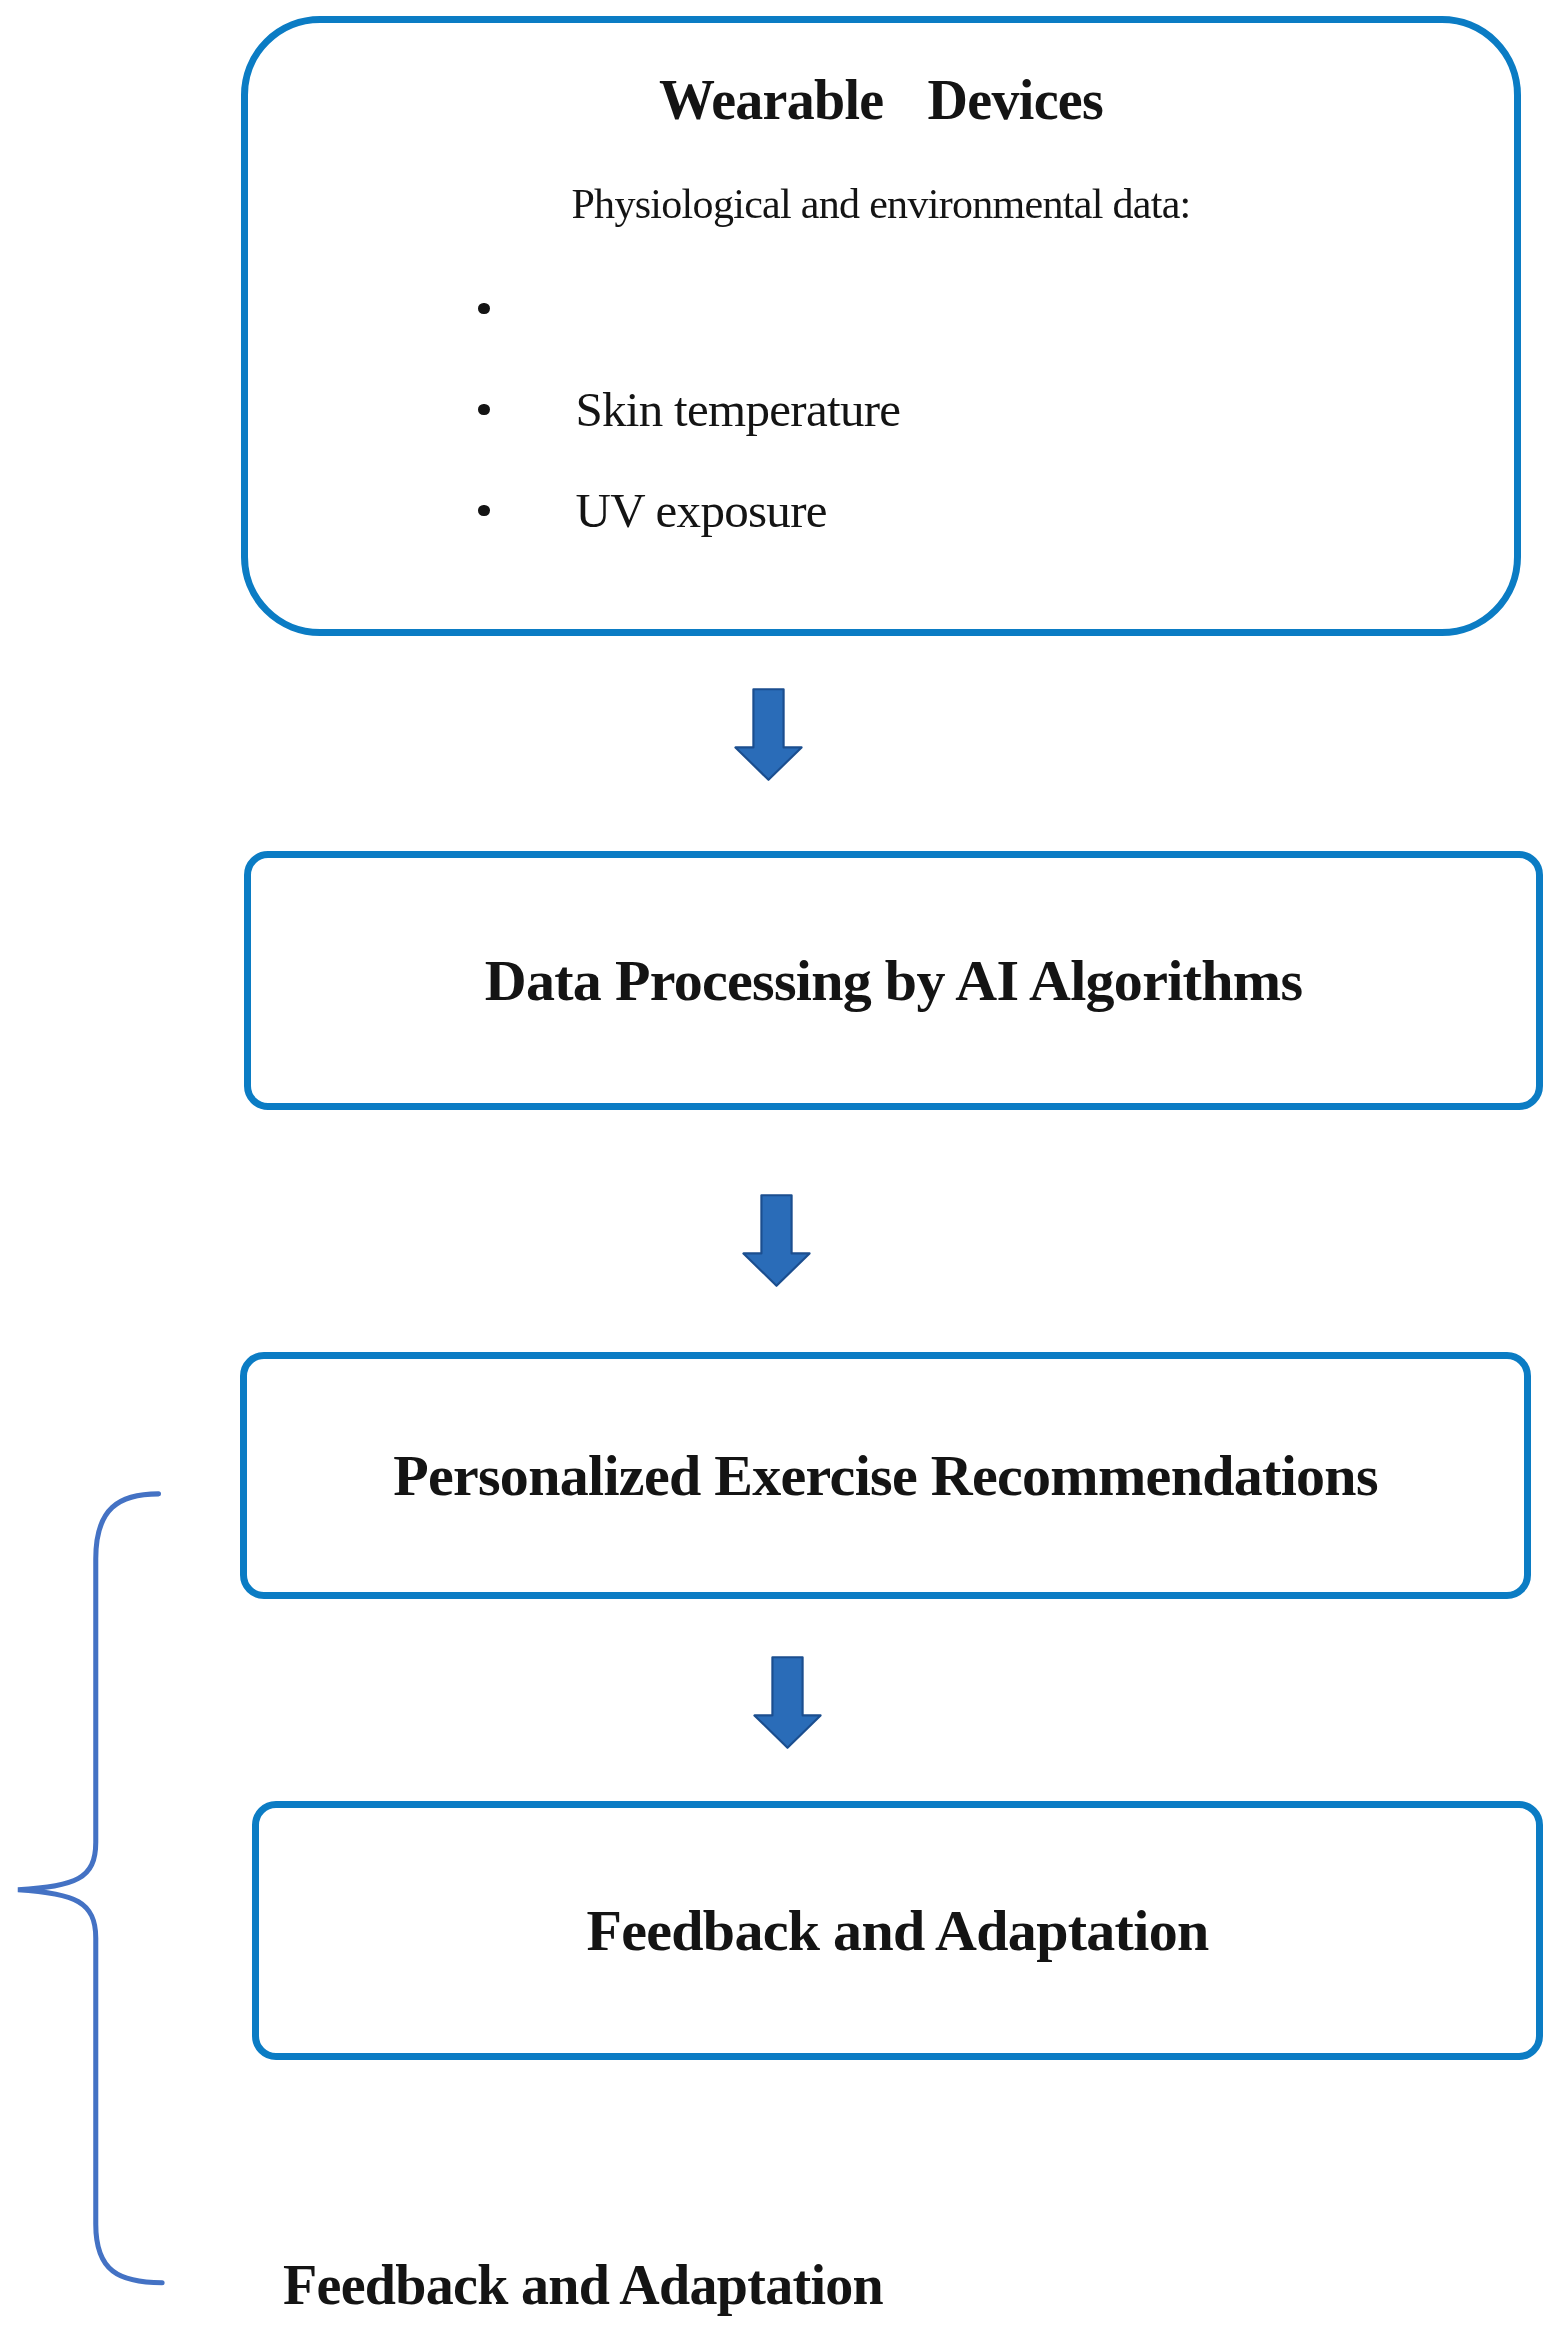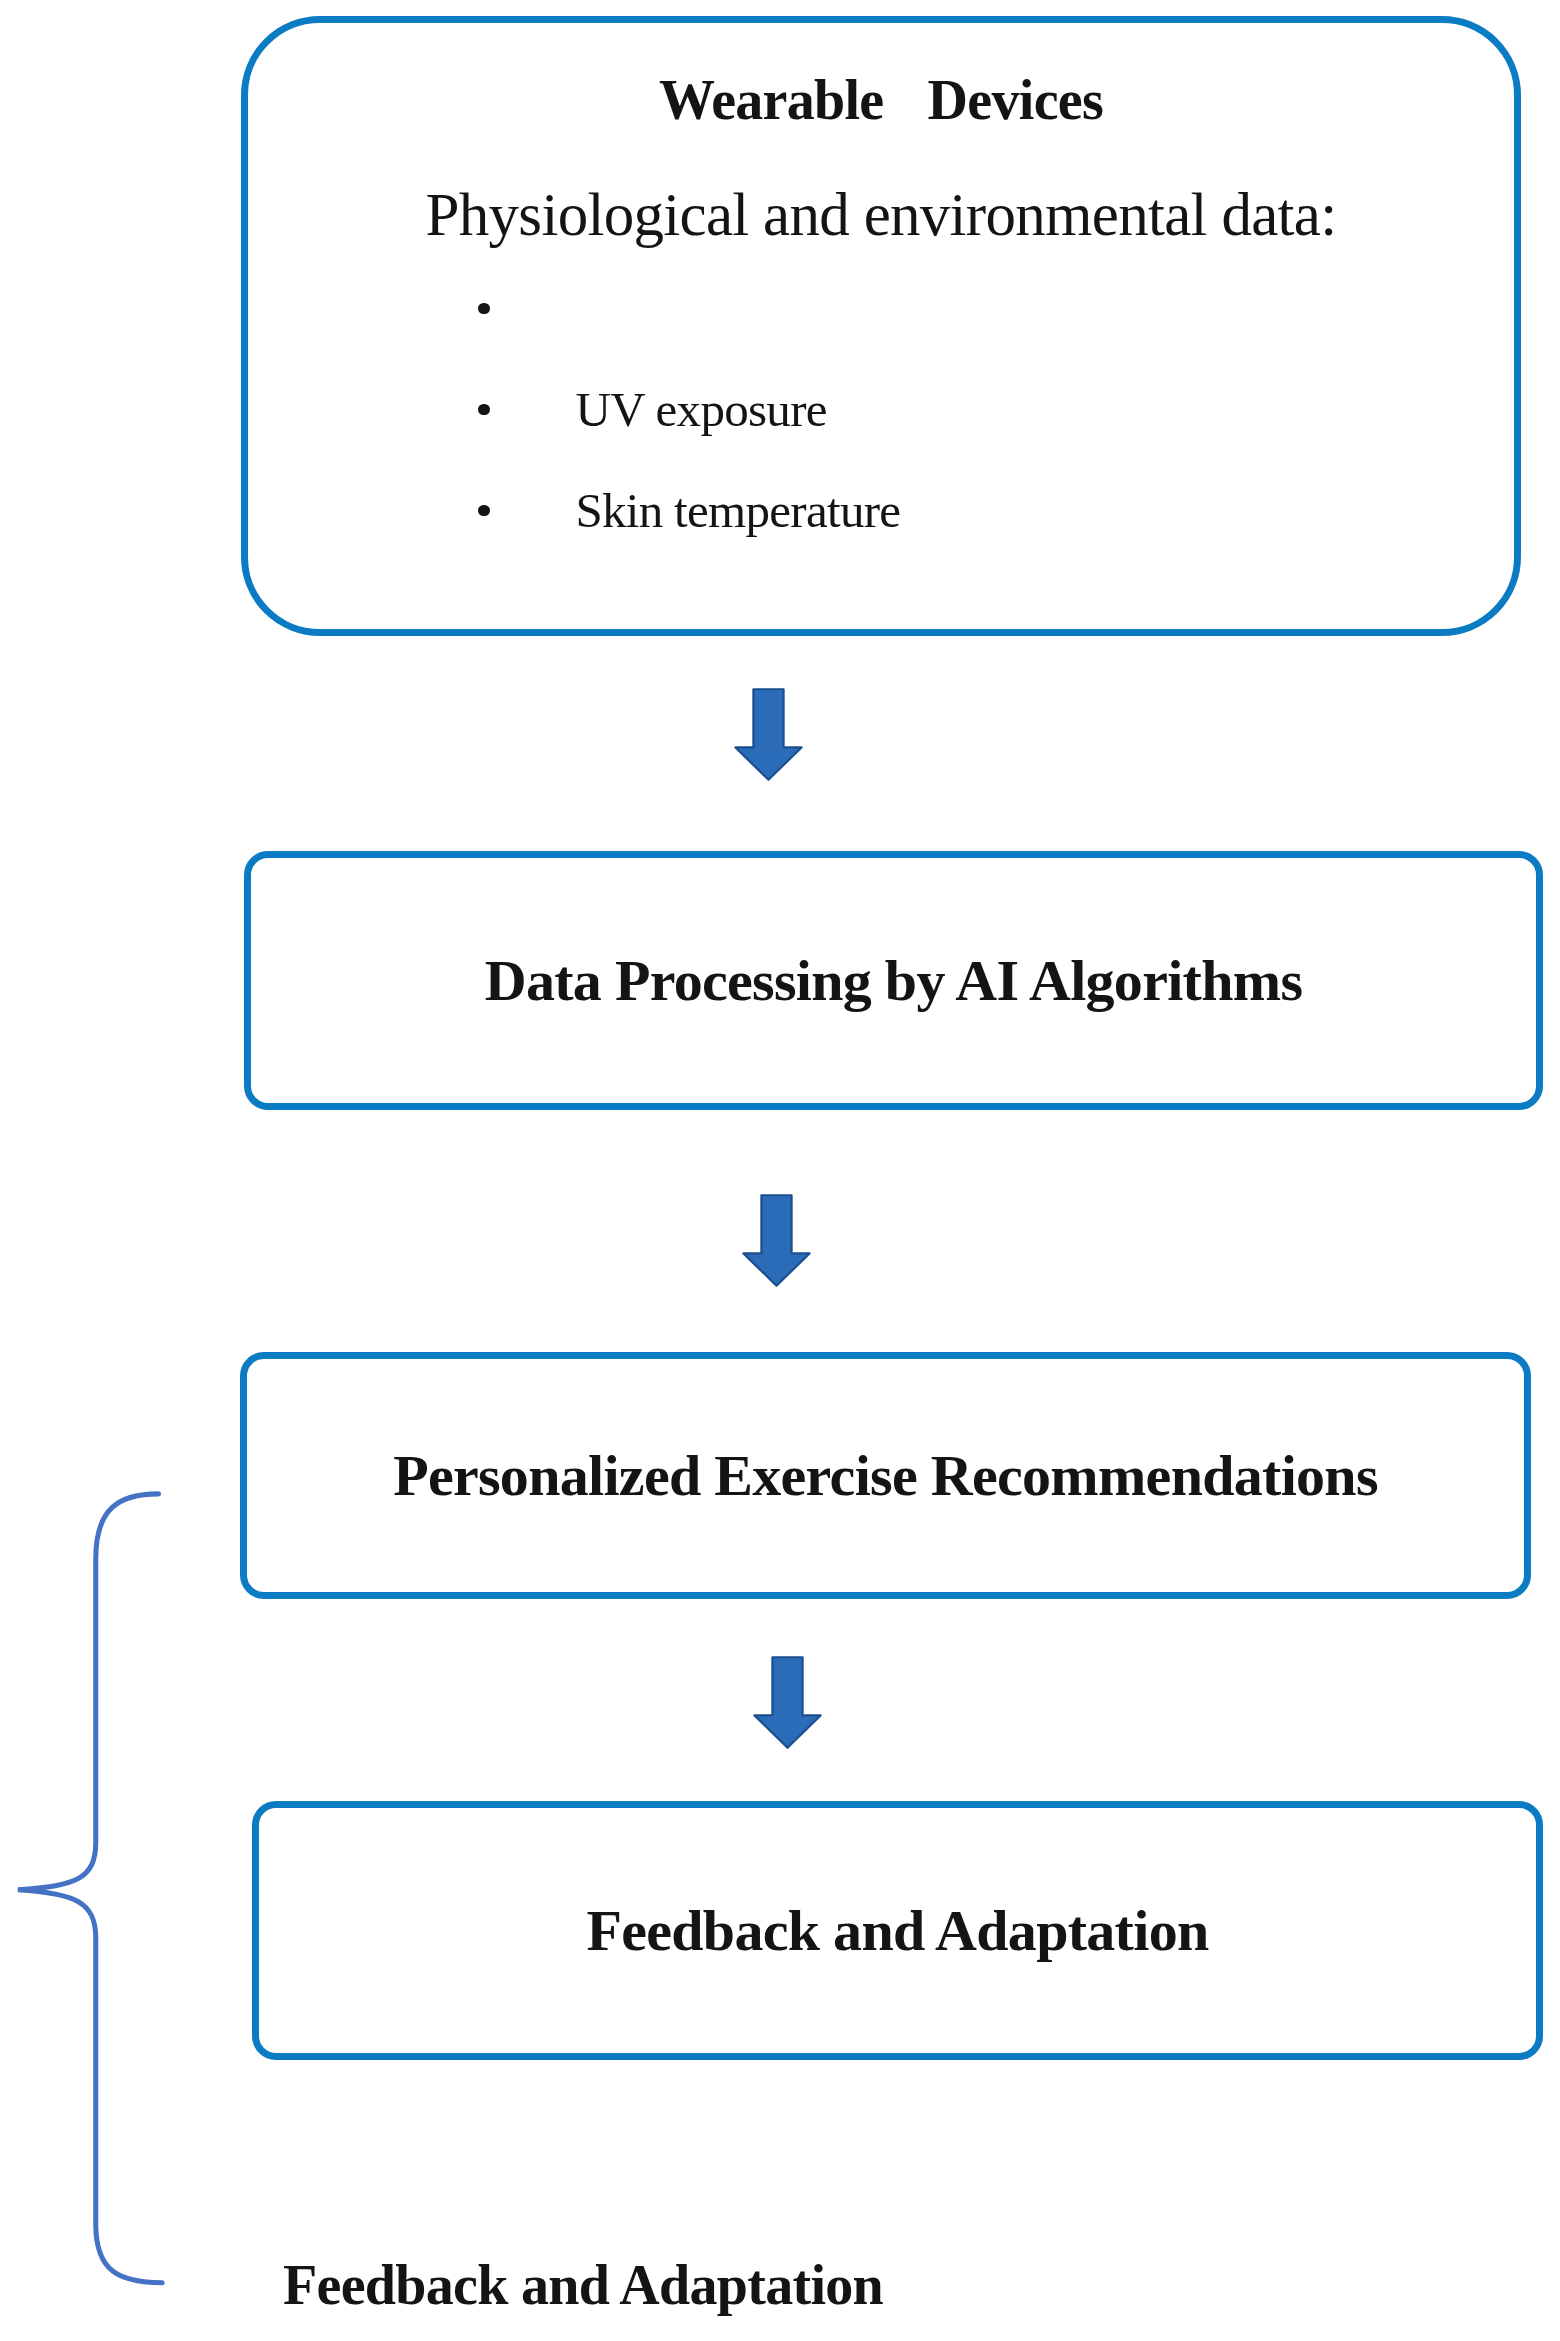--- a/index.html
+++ b/index.html
@@ -40,21 +40,21 @@
     line-height:1.1;
     letter-spacing:-0.7px;
   }
   #wearable-title{
     position:absolute;left:0;top:47px;width:100%;
     text-align:center;font-weight:700;font-size:56px;line-height:1.1;
     word-spacing:0.55em;letter-spacing:-0.7px;
   }
   #wearable-subtitle{
     position:absolute;left:0;top:157px;width:100%;
-    text-align:center;font-weight:400;font-size:61px;line-height:1.15;
+    text-align:center;font-weight:400;font-size:42px;line-height:1.15;
     letter-spacing:-0.7px;
   }
   #bullet-list{
     position:absolute;left:0;top:235px;width:100%;
   }
   .bullet-row{
     display:flex;align-items:center;
     height:101px;
   }
   .bullet-dot{
@@ -85,25 +85,25 @@
 
   <div id="box-wearable" class="node">
     <div id="wearable-title">Wearable Devices</div>
     <div id="wearable-subtitle">Physiological and environmental data:</div>
     <div id="bullet-list">
       <div class="bullet-row">
         <span class="bullet-dot"></span>
       </div>
       <div class="bullet-row">
         <span class="bullet-dot"></span>
-        <span class="bullet-text">UV exposure</span>
+        <span class="bullet-text">Skin temperature</span>
       </div>
       <div class="bullet-row">
         <span class="bullet-dot"></span>
-        <span class="bullet-text">Skin temperature</span>
+        <span class="bullet-text">UV exposure</span>
       </div>
     </div>
   </div>
 
   <svg id="arrow-1" class="down-arrow" width="69" height="95" viewBox="0 0 96 132">
     <path d="M27 3 L69 3 L69 84 L94 84 L48 129 L2 84 L27 84 Z" fill="var(--arrow-fill)" stroke="var(--arrow-stroke)" stroke-width="3" stroke-linejoin="round"></path>
   </svg>
 
   <div id="box-processing" class="node center-flex">
     <div class="node-label">Data Processing by AI Algorithms</div>

